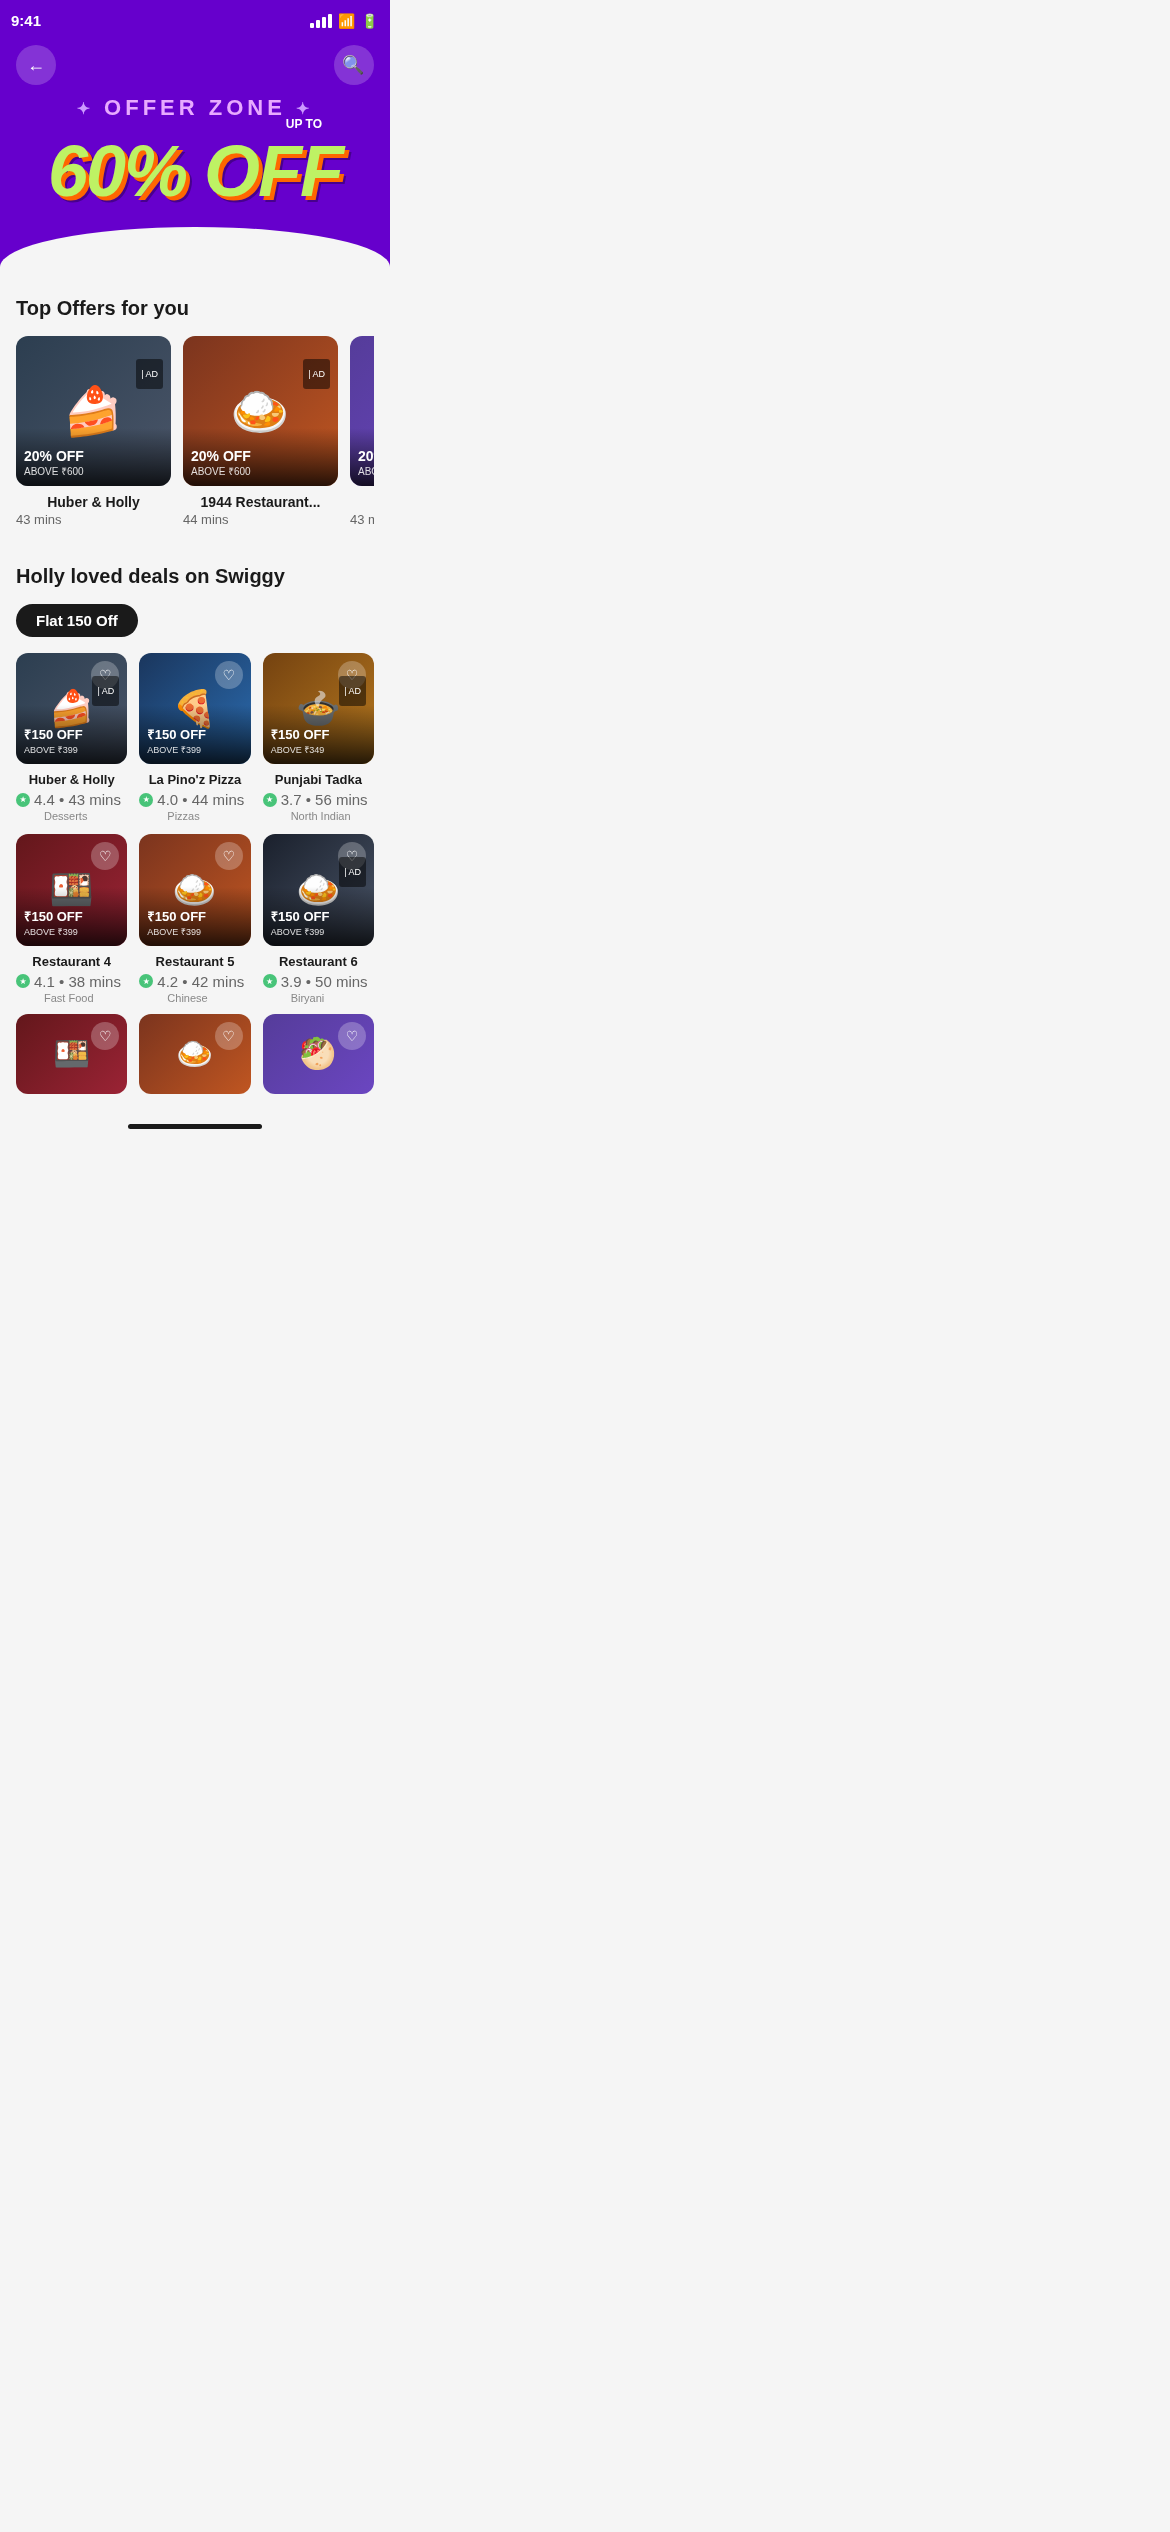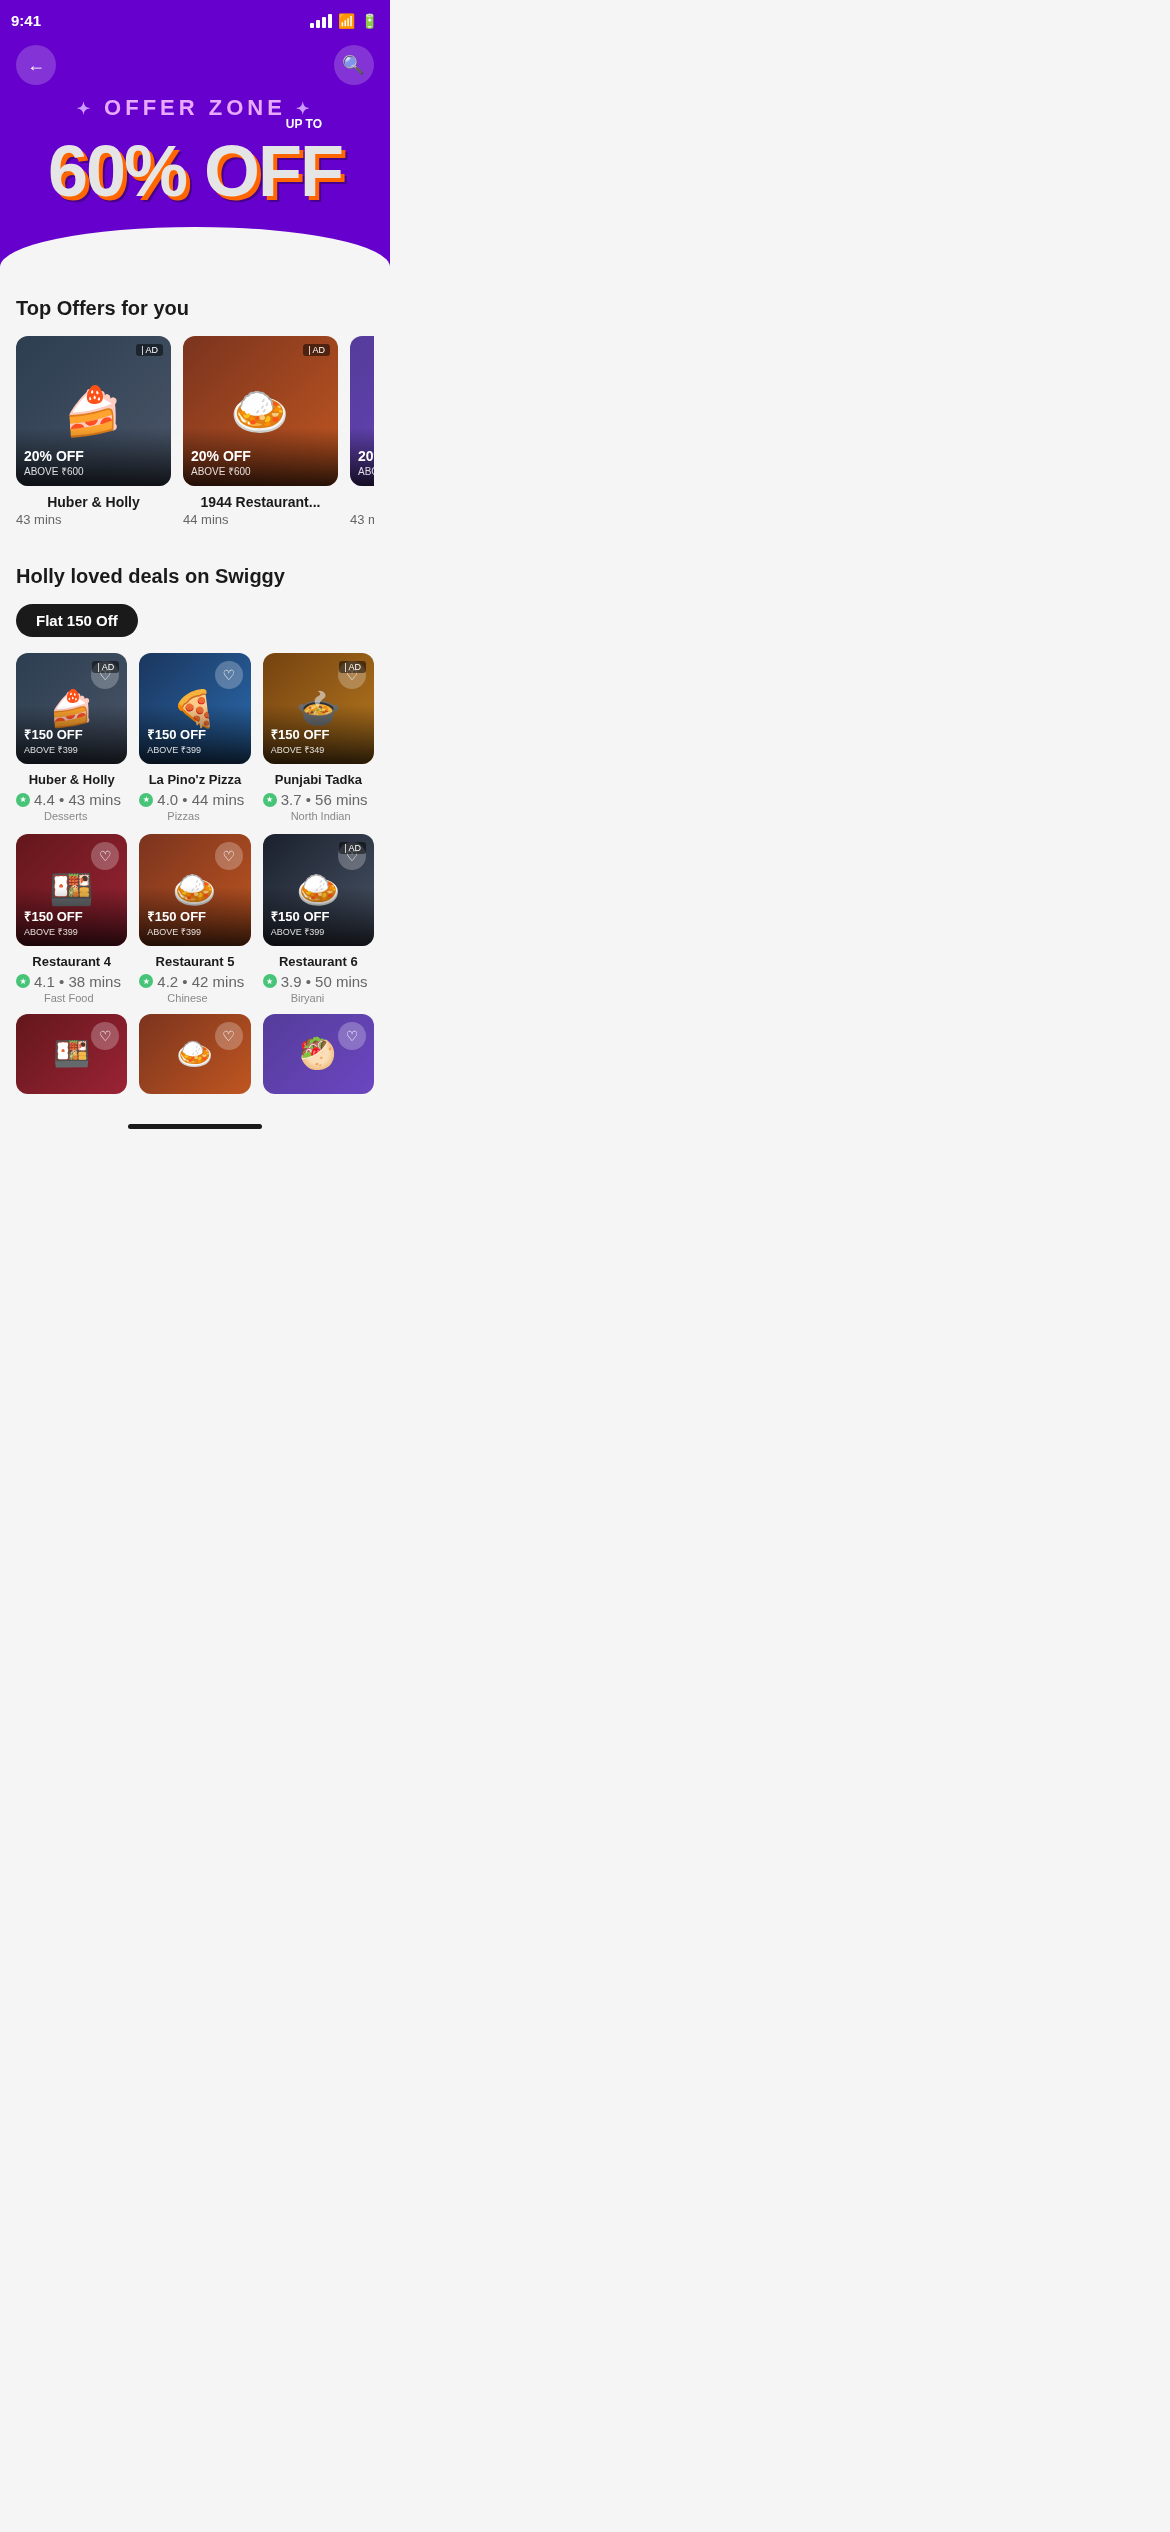--- a/index.html
+++ b/index.html
@@ -74,25 +74,26 @@
       text-transform: uppercase;
       display: flex;
       align-items: center;
       justify-content: center;
       gap: 10px;
     }
     .star-icon { color: #cc99ff; font-size: 16px; }
     .big-discount {
       font-size: 72px;
       font-weight: 900;
-      color: #e5e5e5;
+      color: #bef264;
       line-height: 1;
       text-shadow: 4px 4px 0px #FF6600, 6px 6px 0px rgba(0,0,0,0.3);
       letter-spacing: -2px;
       padding: 10px 0 20px;
+      font-style: italic;
     }
     .wave-divider {
       background: #6600cc;
       height: 50px;
       position: relative;
     }
     .wave-divider::after {
       content: '';
       position: absolute;
       bottom: 0;
@@ -156,26 +157,26 @@
       font-size: 14px;
       font-weight: 800;
       color: white;
     }
     .offer-condition {
       font-size: 10px;
       color: rgba(255,255,255,0.85);
     }
     .ad-badge {
       position: absolute;
-      top: 8px;
+      top: 23px;
       right: 8px;
       background: rgba(0,0,0,0.5);
       color: white;
       font-size: 9px;
-      padding: 1px 5px;
+      padding: 10px 5px;
       border-radius: 3px;
     }
     .rest-name {
       font-size: 14px;
       font-weight: 600;
       color: #1a1a1a;
       margin-top: 8px;
       text-align: center;
     }
     .rest-time {

